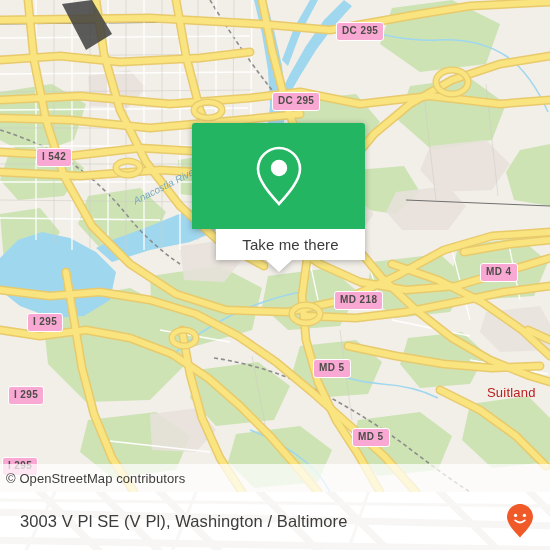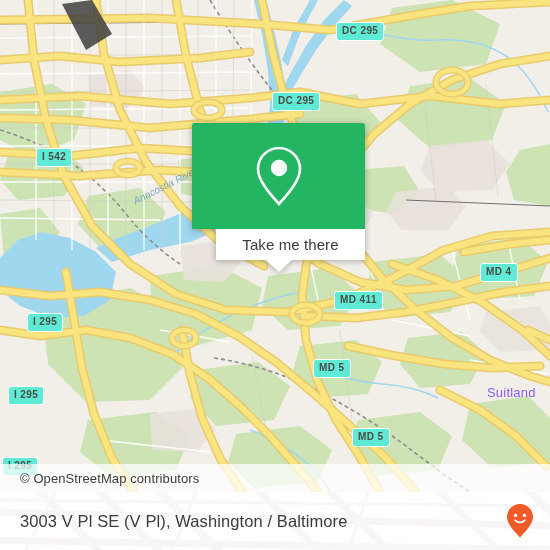--- a/index.html
+++ b/index.html
@@ -31,37 +31,37 @@
     width: 550px;
     height: 492px;
     overflow: hidden;
     background: #f2efe9;
   }
   .map svg { display: block; }
 
   
   .shield {
     position: absolute;
-    background: #5eead4;
+    background: #f9a8d4;
     border: 1.5px solid #ffffff;
     border-radius: 3px;
     color: #4c4c47;
     font-size: 10px;
     font-weight: bold;
     letter-spacing: .4px;
     line-height: 1;
     padding: 3px 5px 4px 5px;
     white-space: nowrap;
     box-sizing: border-box;
     font-family: "Liberation Sans", sans-serif;
   }
 
   .place-label {
     position: absolute;
-    color: #8b5cf6;
+    color: #b91c1c;
     font-size: 13px;
     letter-spacing: .2px;
     white-space: nowrap;
     font-family: "Liberation Sans", sans-serif;
   }
 
   .river-label {
     position: absolute;
     color: #7aa9bf;
     font-size: 10px;
@@ -112,21 +112,21 @@
   
   .attrib {
     position: absolute;
     left: 0;
     top: 464px;
     height: 28px;
     width: 100%;
     display: flex;
     align-items: center;
     box-sizing: border-box;
-    padding-left: 20px;
+    padding-left: 6px;
     background: rgba(255,255,255,.72);
     color: #3d3d3d;
     font-size: 13px;
     letter-spacing: .1px;
   }
 
   
   .footer {
     position: absolute;
     left: 0;
@@ -360,21 +360,21 @@
     </svg>
 
     <div class="river-label" style="left:134px; top:196px; transform:rotate(-27deg); transform-origin:left center;">Anacostia River</div>
 
     <div class="place-label" style="left:487px; top:385px;">Suitland</div>
 
     <div class="shield" style="left:336px; top:22px;">DC 295</div>
     <div class="shield" style="left:272px; top:92px;">DC 295</div>
     <div class="shield" style="left:36px;  top:148px;">I 542</div>
     <div class="shield" style="left:480px; top:263px;">MD 4</div>
-    <div class="shield" style="left:334px; top:291px;">MD 411</div>
+    <div class="shield" style="left:334px; top:291px;">MD 218</div>
     <div class="shield" style="left:27px;  top:313px;">I 295</div>
     <div class="shield" style="left:313px; top:359px;">MD 5</div>
     <div class="shield" style="left:8px;   top:386px;">I 295</div>
     <div class="shield" style="left:352px; top:428px;">MD 5</div>
     <div class="shield" style="left:2px;   top:457px;">I 295</div>
 
     <div class="popup">
       <div class="popup-head">
         <svg width="48" height="62" viewBox="0 0 48 62">
           <path d="M24 3 C12.4 3 3 12.4 3 24 C3 36 16 50 24 59 C32 50 45 36 45 24 C45 12.4 35.6 3 24 3 Z" fill="none" stroke="#ffffff" stroke-width="2.6"></path>

